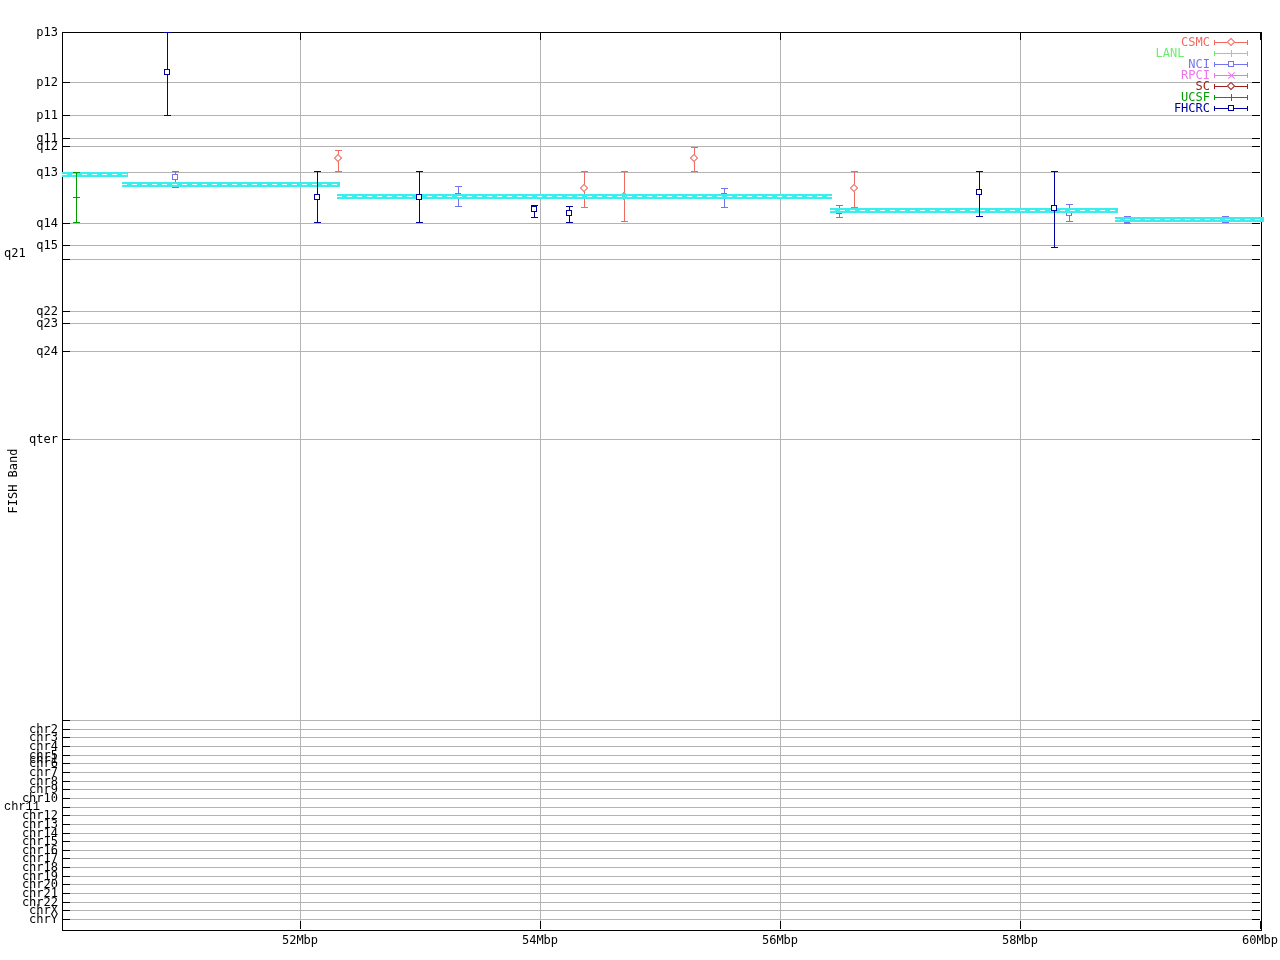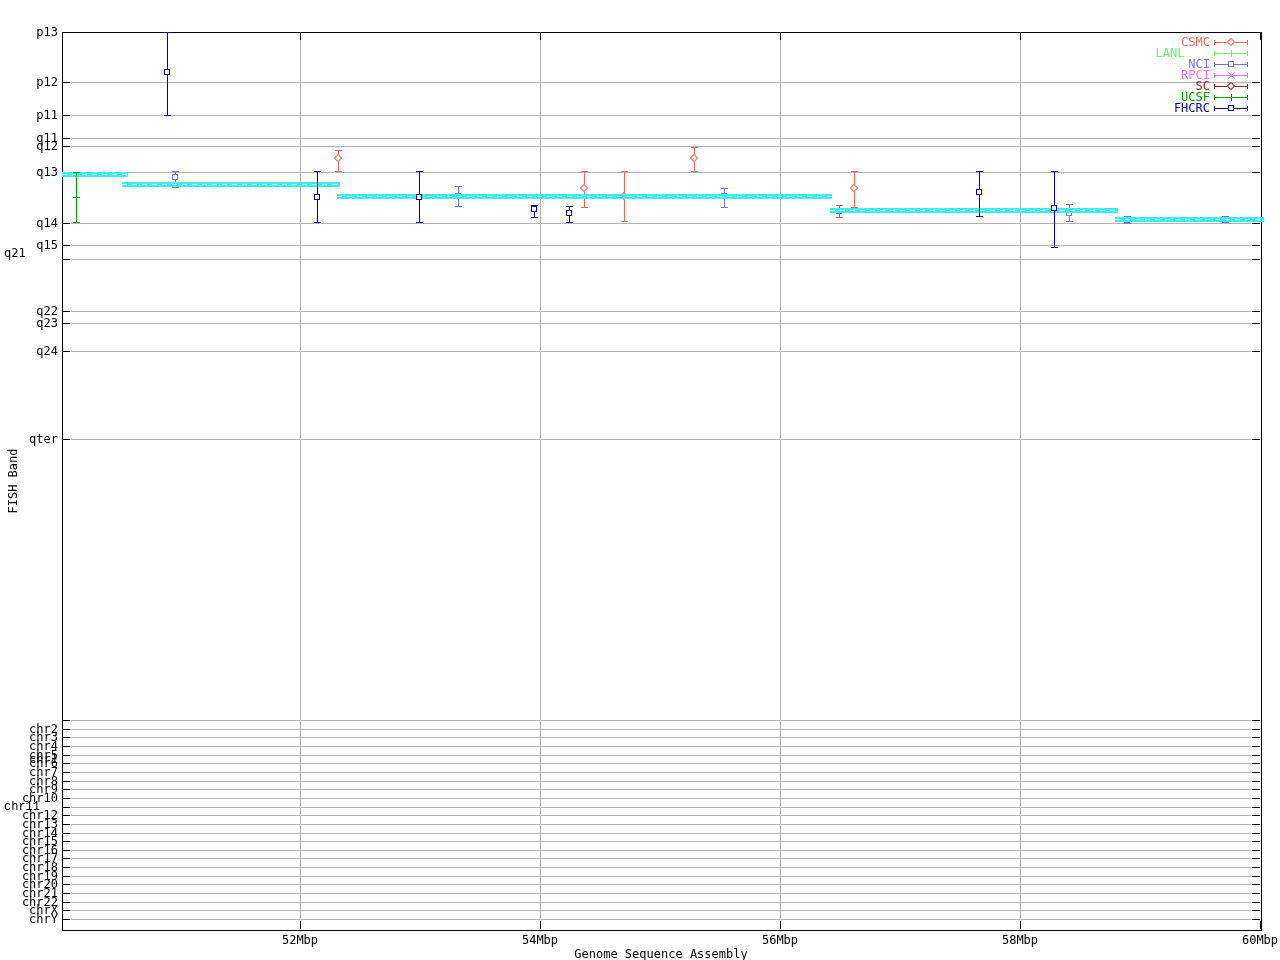--- a/index.html
+++ b/index.html
@@ -12,21 +12,20 @@
   .lbl{position:absolute;white-space:nowrap;line-height:12px;transform:translateY(-50%);}
   #chart-title{position:absolute;left:62px;top:10px;width:1198px;text-align:center;}
   #x-axis-title{position:absolute;left:62px;top:947px;width:1198px;text-align:center;}
   #y-axis-title{position:absolute;left:-37px;top:474px;width:100px;text-align:center;transform:rotate(-90deg);}
 </style>
 </head>
 <body>
 
 <div id="stage">
   <div id="y-axis-title">FISH Band</div>
-  <div id="x-axis-title">Genome Sequence Assembly</div>
   <div id="plot" class="abs" style="left:0;top:0;width:1280px;height:960px;">
       <div class="abs" style="left: 62px; top: 32px; width: 1198px; height: 1px; background: rgb(179, 179, 179); z-index: 0;"></div>
       <div class="abs" style="left: 62px; top: 32px; width: 8px; height: 1px; background: rgb(0, 0, 0); z-index: 2;"></div>
       <div class="abs" style="left: 1252px; top: 32px; width: 8px; height: 1px; background: rgb(0, 0, 0); z-index: 2;"></div>
       <div class="abs lbl" style="left: 4px; top: 32px; width: 54px; text-align: right; z-index: 2;">p13</div>
       <div class="abs" style="left: 62px; top: 82px; width: 1198px; height: 1px; background: rgb(179, 179, 179); z-index: 0;"></div>
       <div class="abs" style="left: 62px; top: 82px; width: 8px; height: 1px; background: rgb(0, 0, 0); z-index: 2;"></div>
       <div class="abs" style="left: 1252px; top: 82px; width: 8px; height: 1px; background: rgb(0, 0, 0); z-index: 2;"></div>
       <div class="abs lbl" style="left: 4px; top: 82px; width: 54px; text-align: right; z-index: 2;">p12</div>
       <div class="abs" style="left: 62px; top: 115px; width: 1198px; height: 1px; background: rgb(179, 179, 179); z-index: 0;"></div>

